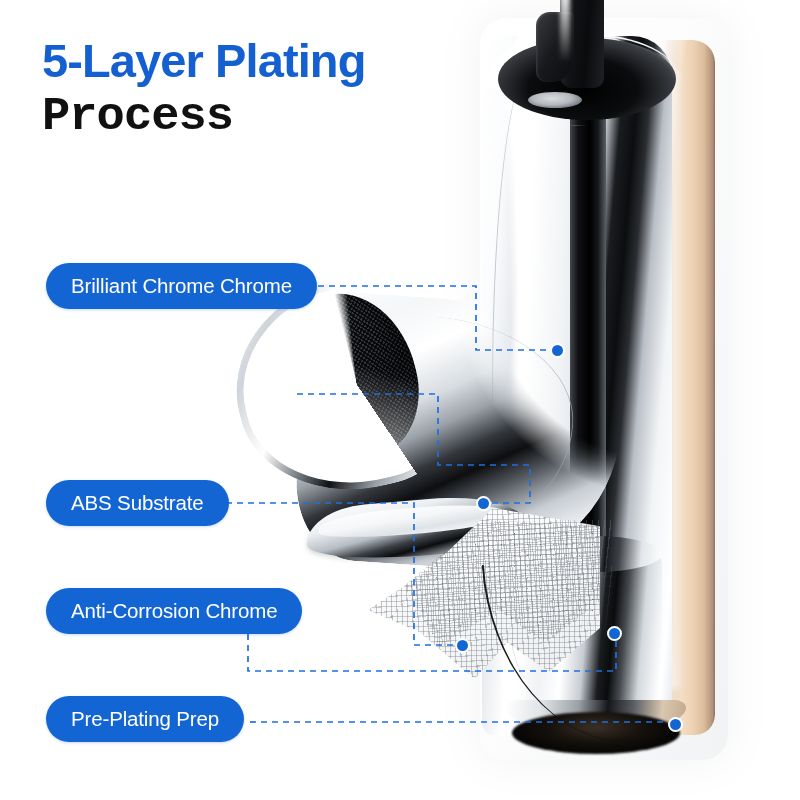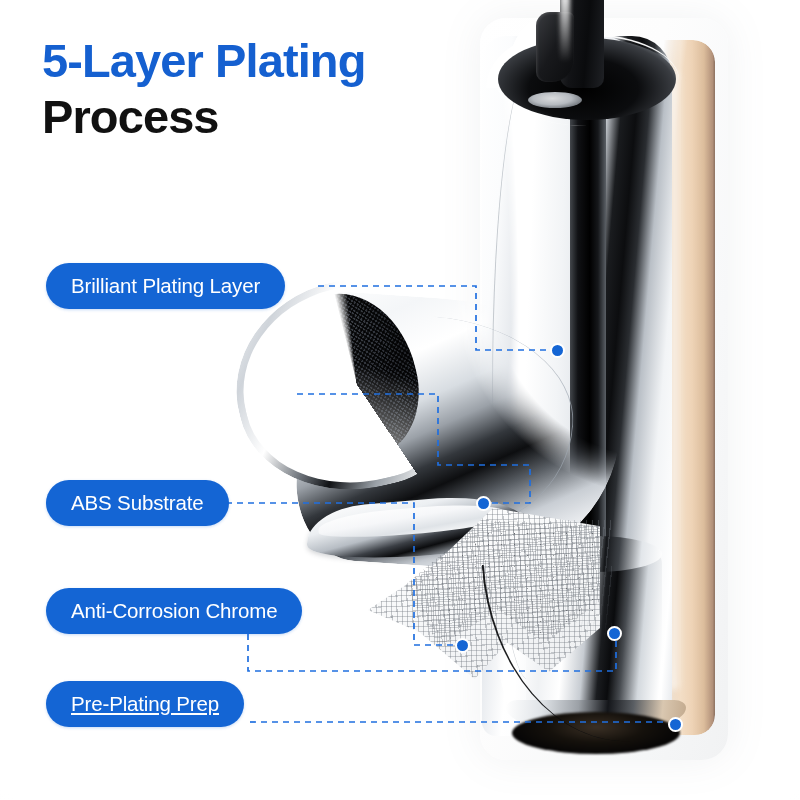--- a/index.html
+++ b/index.html
@@ -27,21 +27,21 @@
     z-index: 40;
   }
   .title-line {
     font-size: 47px;
     line-height: 56px;
     font-weight: 700;
     letter-spacing: -0.9px;
     white-space: nowrap;
   }
   .title-line.l1 { color: #1560d0; text-align: center; }
-  .title-line.l2 { color: #111111; }
+  .title-line.l2 { color: #111111; font-family: Liberation Mono, monospace; }
 
   
   .product {
     position: absolute;
     left: 470px;
     top: 0px;
     width: 265px;
     height: 775px;
     z-index: 10;
   }
@@ -419,21 +419,21 @@
     font-weight: 400;
     letter-spacing: -0.15px;
     white-space: nowrap;
     z-index: 35;
     box-shadow: 0 1px 3px rgba(20,101,212,.24);
   }
   .pill.p0 { left: 46px; top: 263px; }
   .pill.p1 { left: 46px; top: 371px; }
   .pill.p2 { left: 46px; top: 480px; text-align: right; }
   .pill.p3 { left: 46px; top: 588px; }
-  .pill.p4 { left: 46px; top: 681px; text-decoration: underline; }
+  .pill.p4 { left: 46px; top: 696px; }
 
   
   .dot {
     position: absolute;
     width: 15px;
     height: 15px;
     border-radius: 50%;
     background: #1465d4;
     border: 2.5px solid #ffffff;
     box-sizing: border-box;
@@ -493,18 +493,18 @@
   <div class="dot" style="left:476px;  top:496px;"></div>
   <div class="dot" style="left:455px;  top:638px;"></div>
   <div class="dot" style="left:607px;  top:626px;"></div>
   <div class="dot" style="left:668px;  top:717px;"></div>
 
   <div class="title-block">
     <div class="title-line l1">5-Layer Plating</div>
     <div class="title-line l2">Process</div>
   </div>
 
-  <div class="pill p0">Brilliant Plating Layer</div>
+  <div class="pill p0">Brilliant Chrome Chrome</div>
   <div class="pill p2">ABS Substrate</div>
   <div class="pill p3">Anti-Corrosion Chrome</div>
   <div class="pill p4">Pre-Plating Prep</div>
 
 </div>
 
 </body></html>

